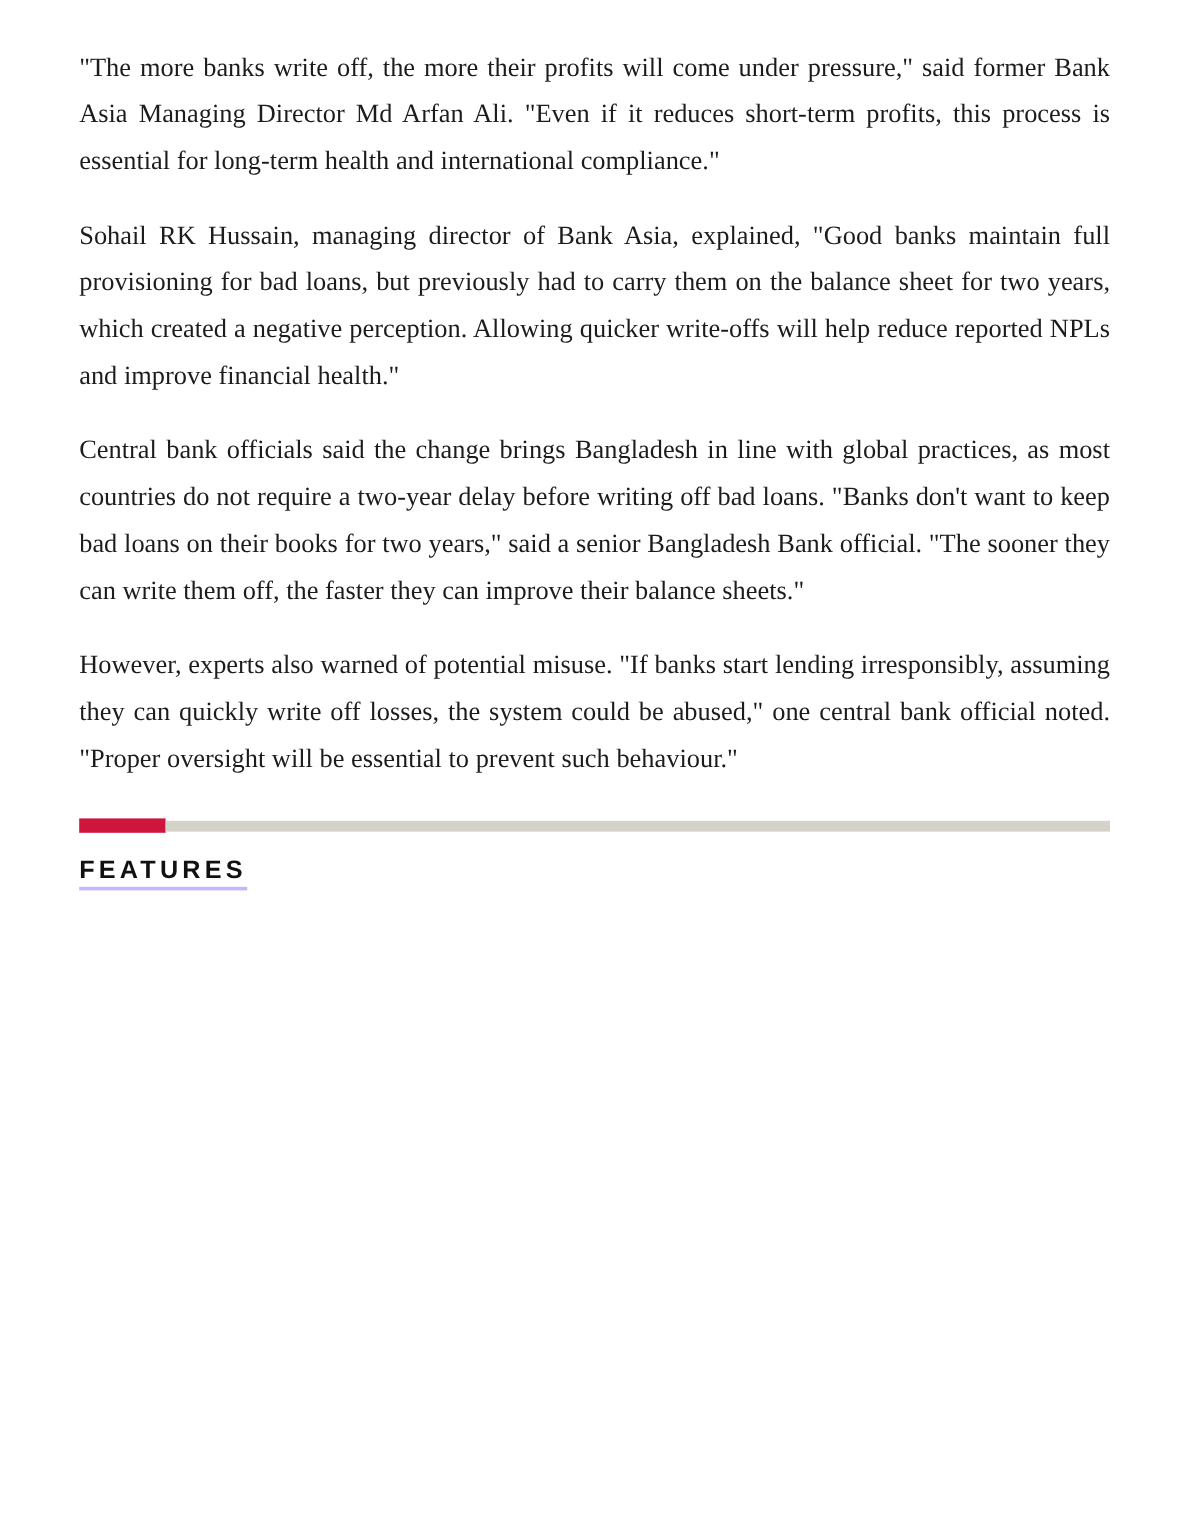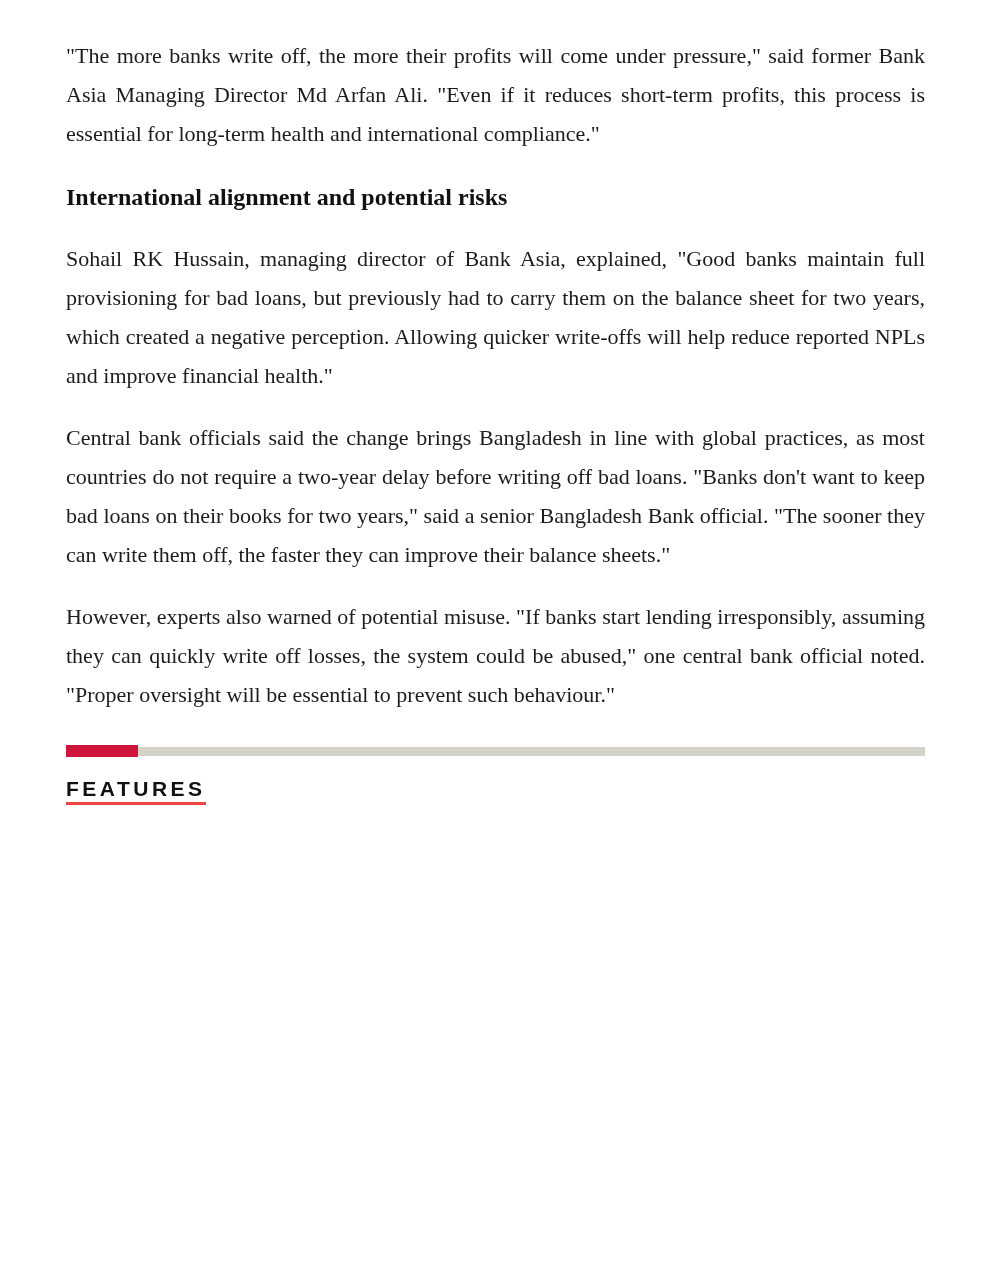--- a/index.html
+++ b/index.html
@@ -50,35 +50,34 @@
   }
   .features-link {
     display: inline-block;
     margin-top: 20px;
     font-family: "Liberation Sans", "DejaVu Sans", sans-serif;
     font-size: 21px;
     font-weight: 800;
     letter-spacing: 3.5px;
     color: #111111;
     text-decoration: none;
-    border-bottom: 3px solid #ef4444;
+    border-bottom: 3px solid #c4b5fd;
     padding-bottom: 1px;
     cursor: pointer;
   }
 </style>
 </head>
 <body>
 
 <div class="page">
   <main class="article">
 
     <p>"The more banks write off, the more their profits will come under pressure," said former Bank Asia Managing Director Md Arfan Ali. "Even if it reduces short-term profits, this process is essential for long-term health and international compliance."</p>
 
 
-    <h2>International alignment and potential risks</h2>
 
     <p>Sohail RK Hussain, managing director of Bank Asia, explained, "Good banks maintain full provisioning for bad loans, but previously had to carry them on the balance sheet for two years, which created a negative perception. Allowing quicker write-offs will help reduce reported NPLs and improve financial health."</p>
 
     <p>Central bank officials said the change brings Bangladesh in line with global practices, as most countries do not require a two-year delay before writing off bad loans. "Banks don't want to keep bad loans on their books for two years," said a senior Bangladesh Bank official. "The sooner they can write them off, the faster they can improve their balance sheets."</p>
 
     <p>However, experts also warned of potential misuse. "If banks start lending irresponsibly, assuming they can quickly write off losses, the system could be abused," one central bank official noted. "Proper oversight will be essential to prevent such behaviour."</p>
 
     <div class="divider">
       <span class="divider-accent"></span>
       <span class="divider-track"></span>

